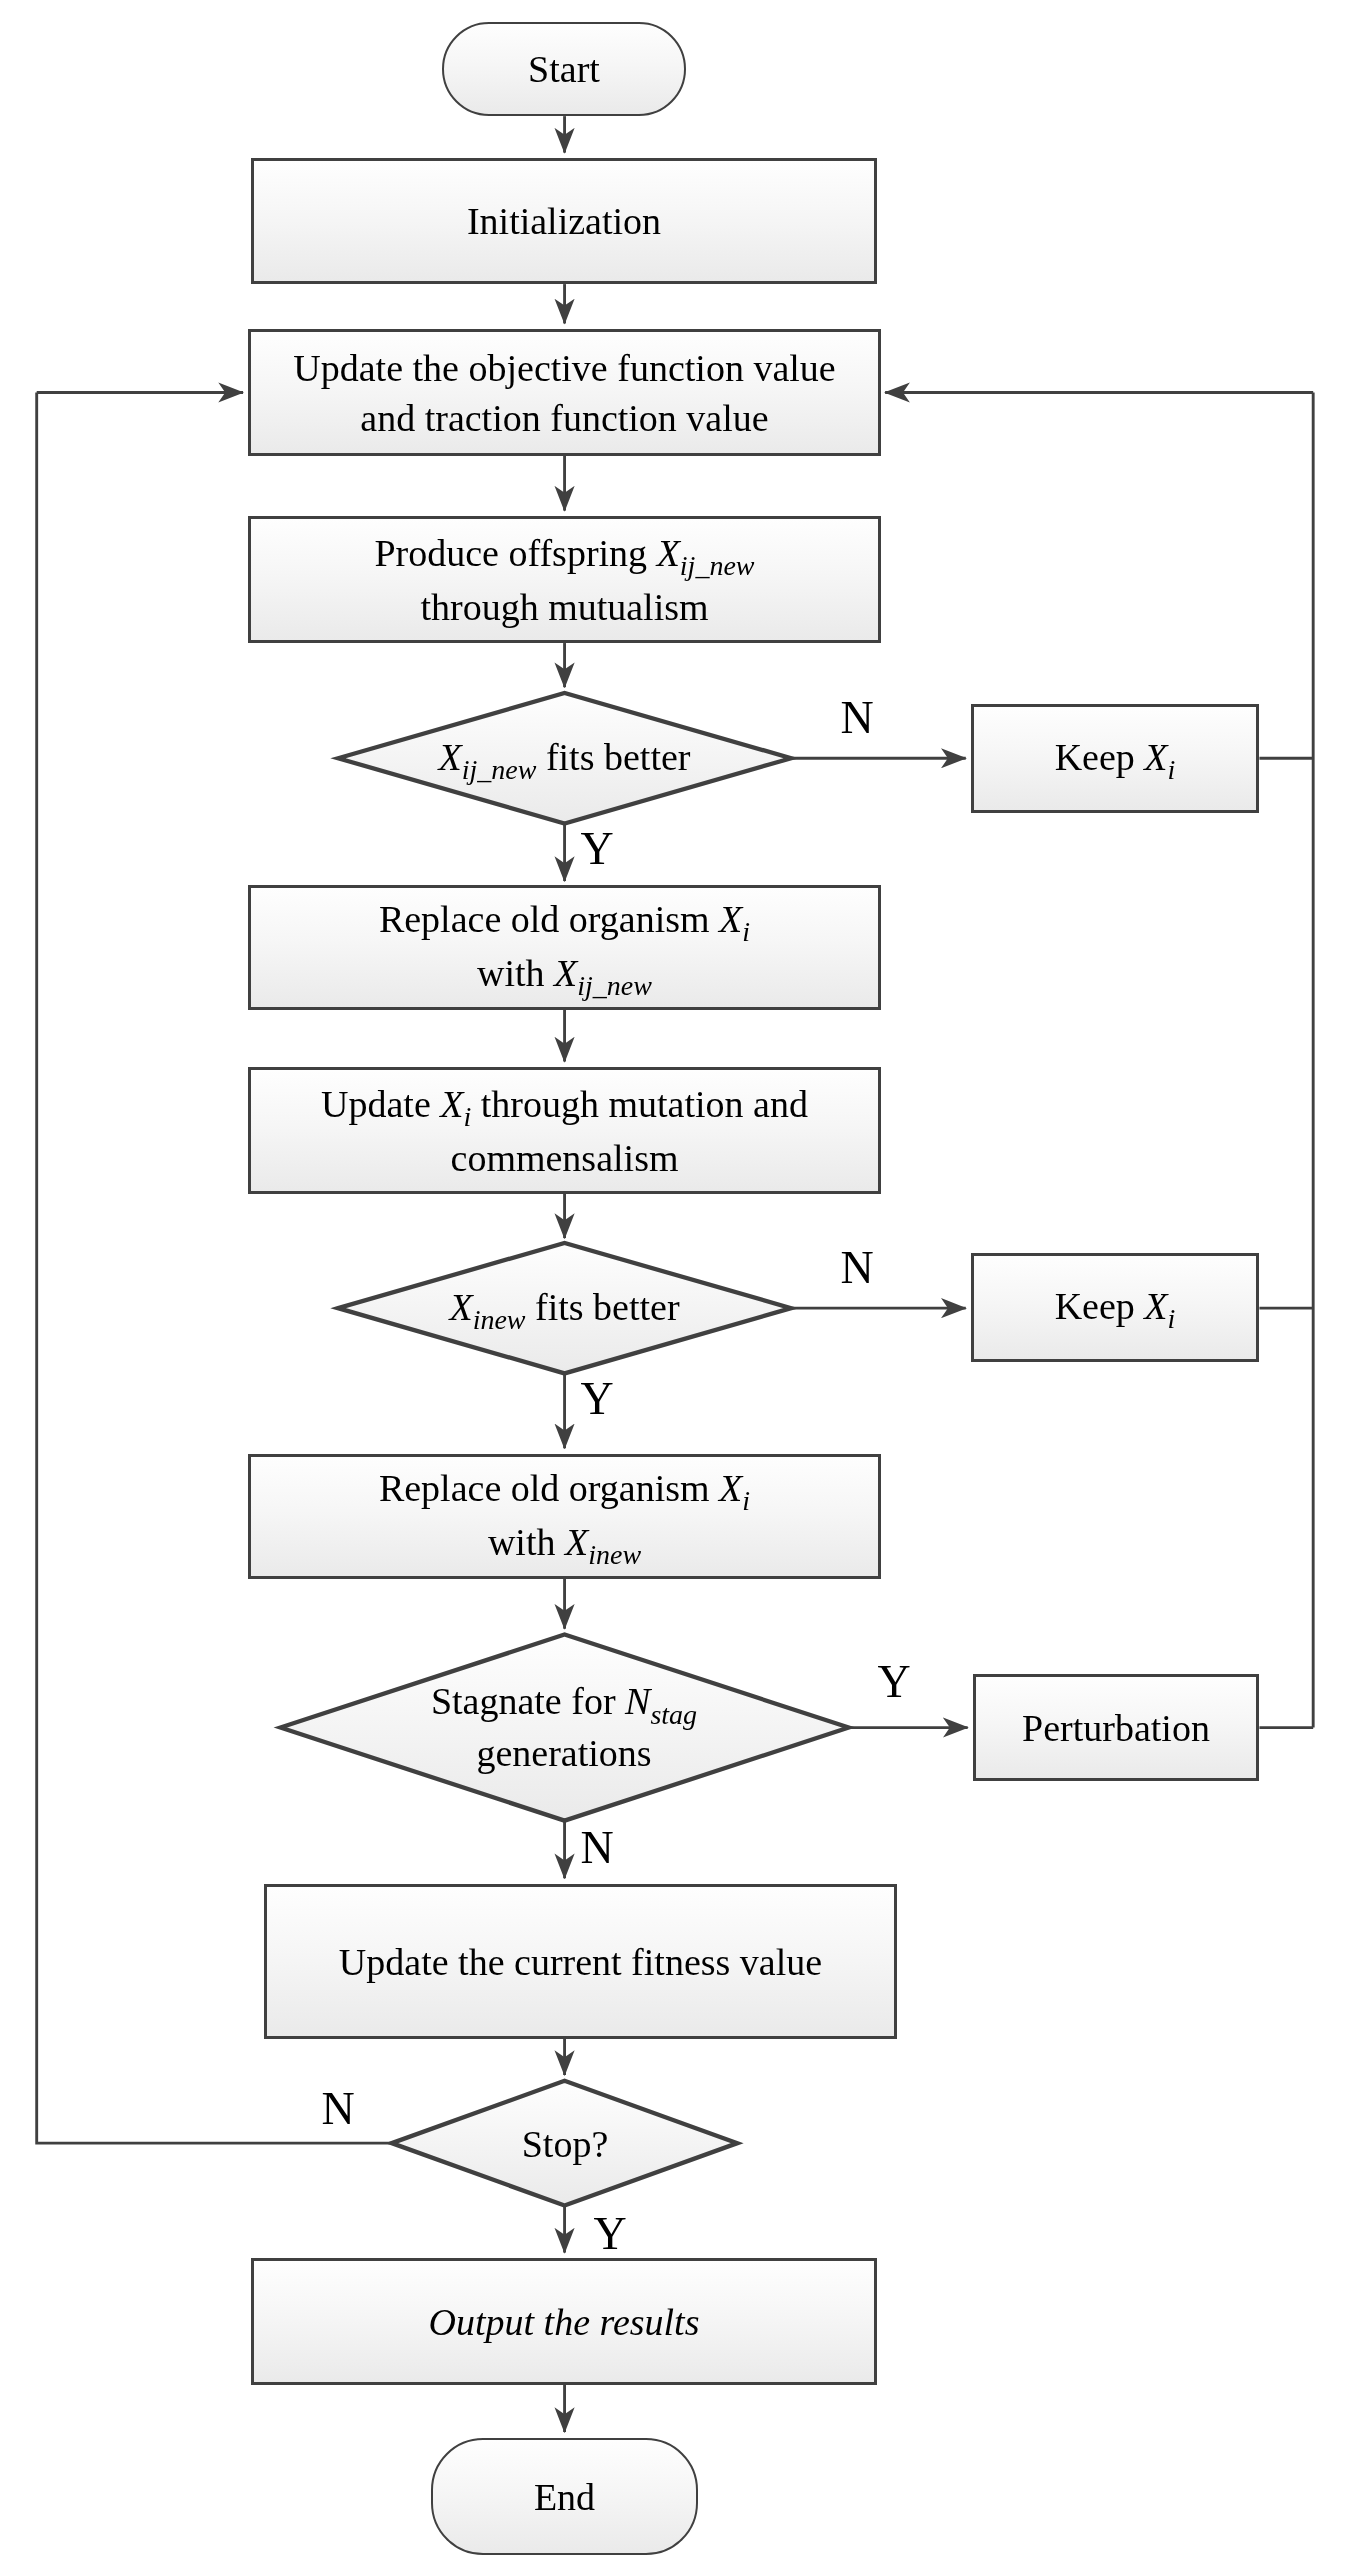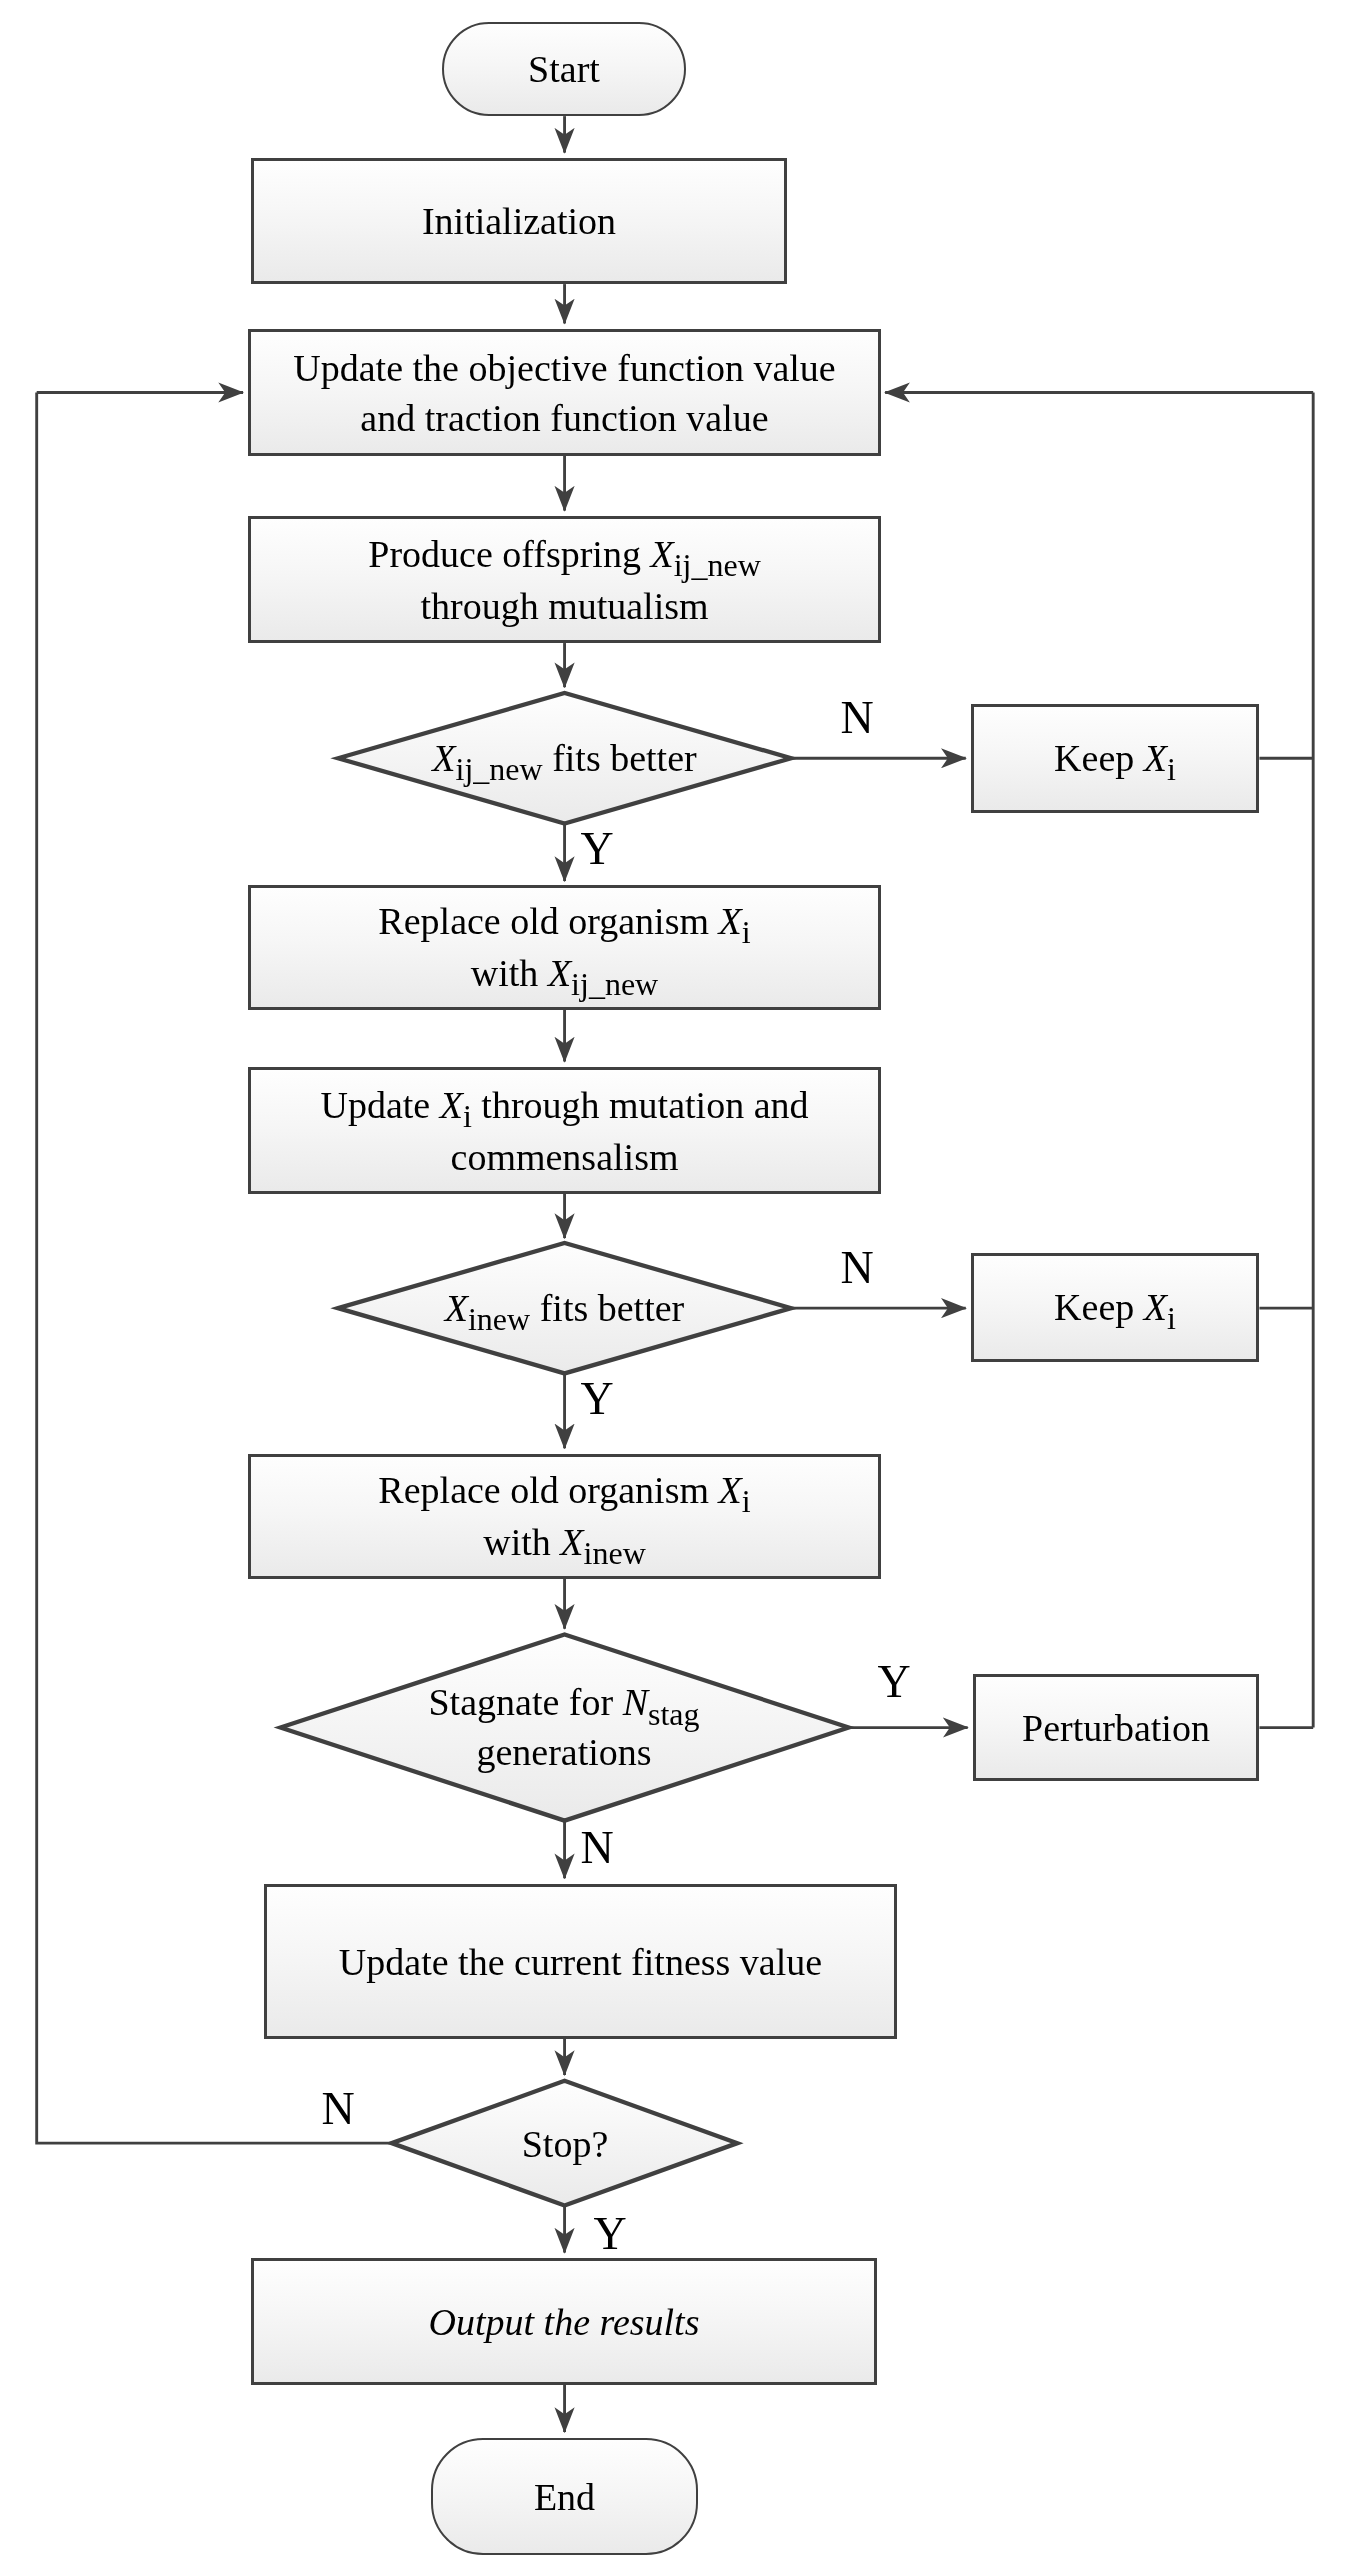--- a/index.html
+++ b/index.html
@@ -16,21 +16,21 @@
     display:flex;flex-direction:column;align-items:center;justify-content:center;
     text-align:right;font-size:38px;line-height:50px;
   }
   .pill{border-radius:52px;border-width:2.9px;}
   .dtext{
     position:absolute;z-index:2;display:flex;flex-direction:column;
     align-items:center;justify-content:center;text-align:center;
     font-size:38px;line-height:48px;background:transparent;
   }
   .v{font-style:italic;}
-  .vs{font-size:32px;position:relative;top:9.6px;letter-spacing:0px;}
+  .vs{font-style:italic;font-size:28px;position:relative;top:9.6px;letter-spacing:0px;}
   .elabel{
     position:absolute;z-index:3;transform:translate(-50%,-50%);
     font-size:46px;line-height:46px;
   }
   .seg{white-space:pre;}
 </style>
 </head>
 <body>
 
 <div id="canvas">
@@ -77,21 +77,21 @@
       <polygon points="352,1363 588,1295 824,1363 588,1431"></polygon>
       <polygon points="292,1800 588,1703 884,1800 588,1897"></polygon>
       <polygon points="408,2233 588,2168 768,2233 588,2298"></polygon>
     </g>
   </svg>
 
   <div class="box pill" style="left:442px;top:22px;width:244px;height:94px;">
     <div>Start</div>
   </div>
 
-  <div class="box" style="left:251px;top:158px;width:536px;height:126px;">
+  <div class="box" style="left:251px;top:158px;width:626px;height:126px;">
     <div>Initialization</div>
   </div>
 
   <div class="box" style="left:248px;top:329px;width:633px;height:127px;">
     <div>Update the objective function value</div>
     <div>and traction function value</div>
   </div>
 
   <div class="box" style="left:248px;top:516px;width:633px;height:127px;">
     <div>

